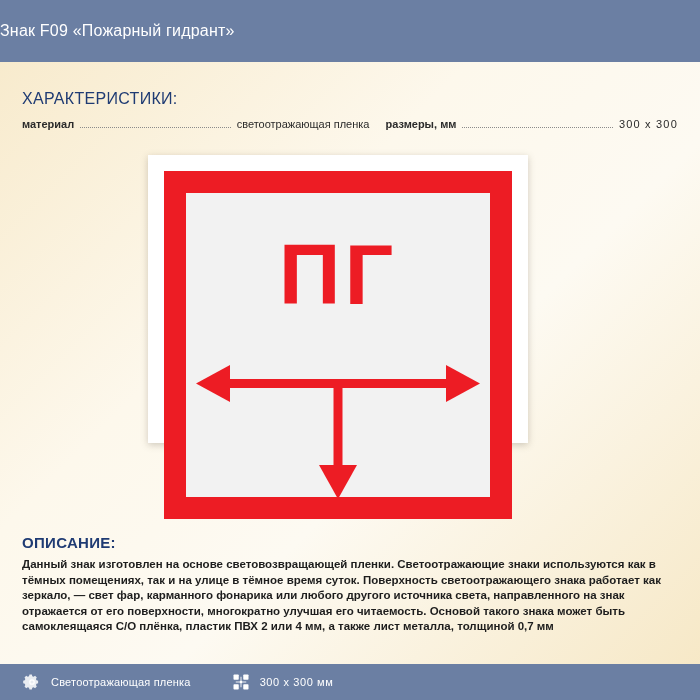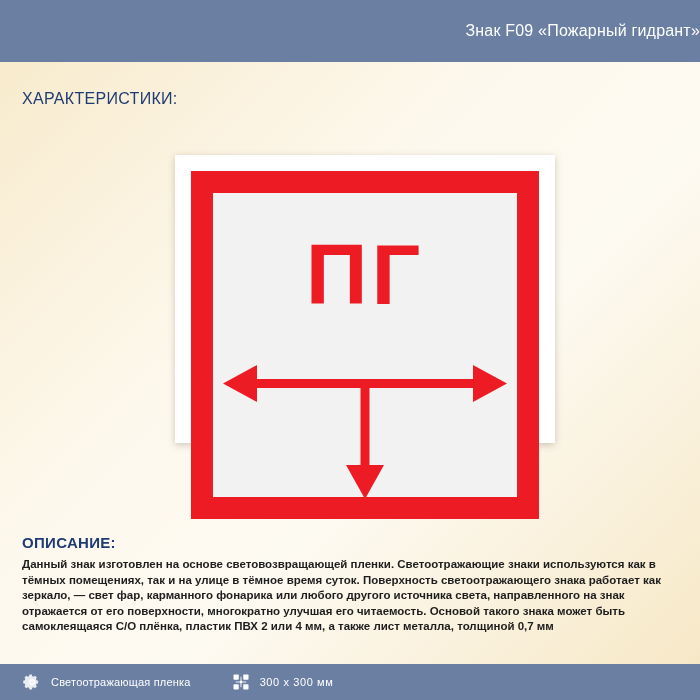--- a/index.html
+++ b/index.html
@@ -23,21 +23,21 @@
   
   .header {
     position: absolute;
     top: 0; left: 0;
     width: 700px;
     height: 62px;
     background: #6b7fa3;
     color: #ffffff;
     display: flex;
     align-items: center;
-    justify-content: flex-end;
+    justify-content: flex-start;
   }
   .header-title {
     font-size: 16px;
     letter-spacing: 0.2px;
     font-weight: normal;
   }
   
   .char-block {
     position: absolute;
     top: 90px;
@@ -79,21 +79,21 @@
   .char-value.sizes {
     letter-spacing: 1.2px;
   }
   .char-gap {
     width: 16px;
   }
   
   .sign-wrap {
     position: absolute;
     top: 155px;
-    left: 175px;
+    left: 148px;
     width: 380px;
     height: 288px;
     background: #ffffff;
     box-shadow: 0 2px 7px rgba(90,80,60,0.28);
   }
   .sign-inner {
     position: absolute;
     top: 16px; left: 16px;
     width: 348px;
     height: 348px;
@@ -179,20 +179,29 @@
 <body>
 
 <div class="page">
 
   <div class="header">
     <div class="header-title">Знак F09 «Пожарный гидрант»</div>
   </div>
 
   <div class="char-block">
     <h2 class="char-title">ХАРАКТЕРИСТИКИ:</h2>
+    <div class="char-row">
+      <span class="char-label">материал</span>
+      <span class="dots"></span>
+      <span class="char-value">светоотражающая пленка</span>
+      <span class="char-gap"></span>
+      <span class="char-label">размеры, мм</span>
+      <span class="dots"></span>
+      <span class="char-value sizes">300 x 300</span>
+    </div>
   </div>
 
   <div class="sign-wrap">
     <div class="sign-inner">
       <div class="pg-text">ПГ</div>
       <div class="arrows">
         <svg width="304" height="160" viewBox="0 0 304 160">
 
           <rect x="38" y="36" width="228" height="9" fill="#ed1c24"></rect>
 

